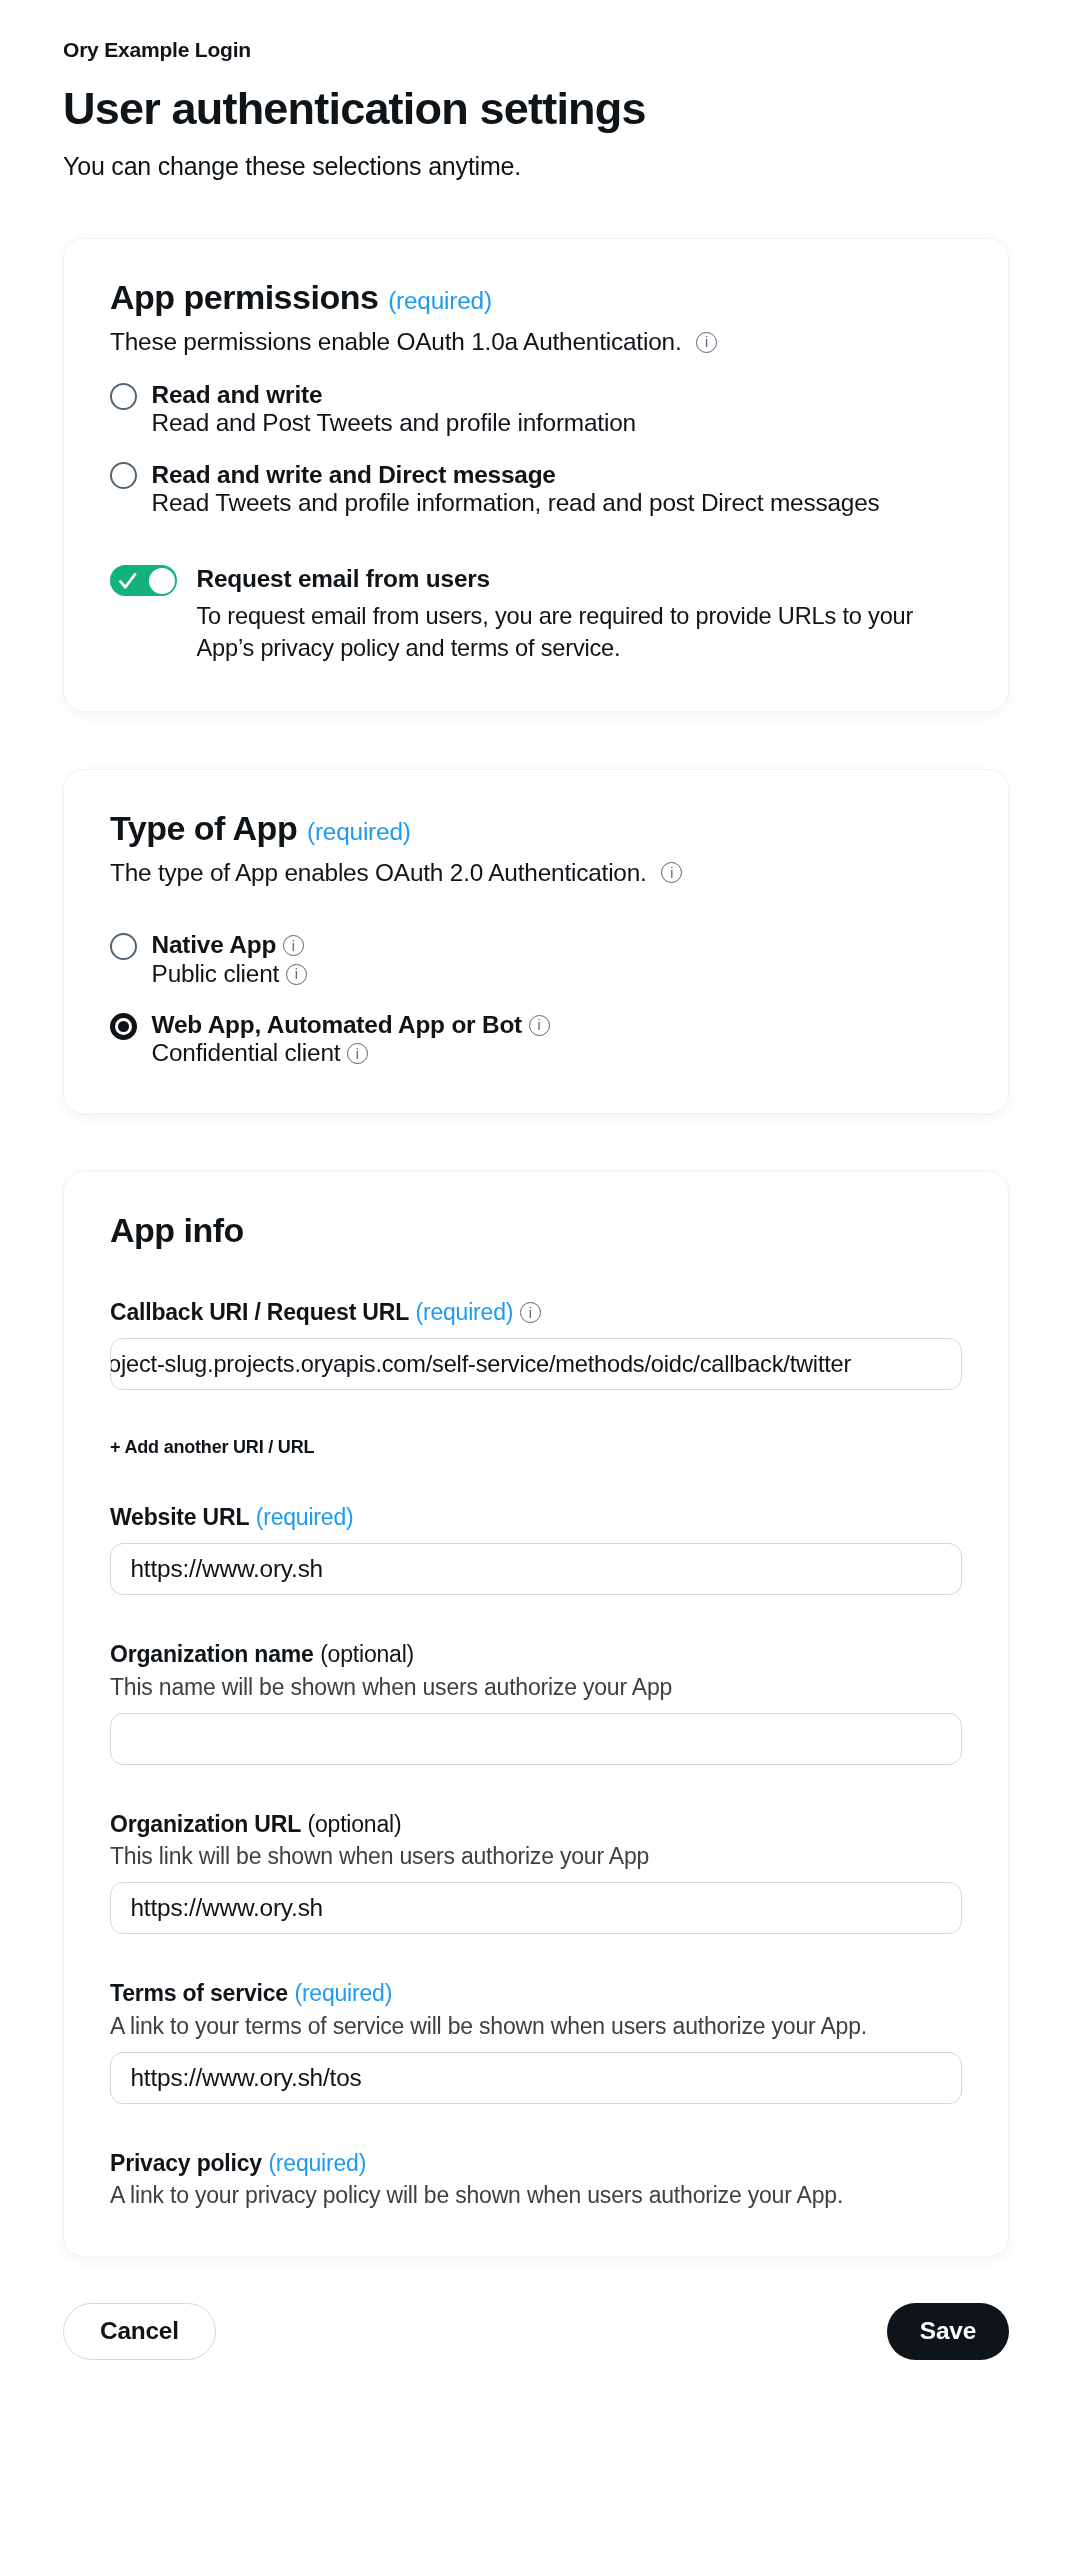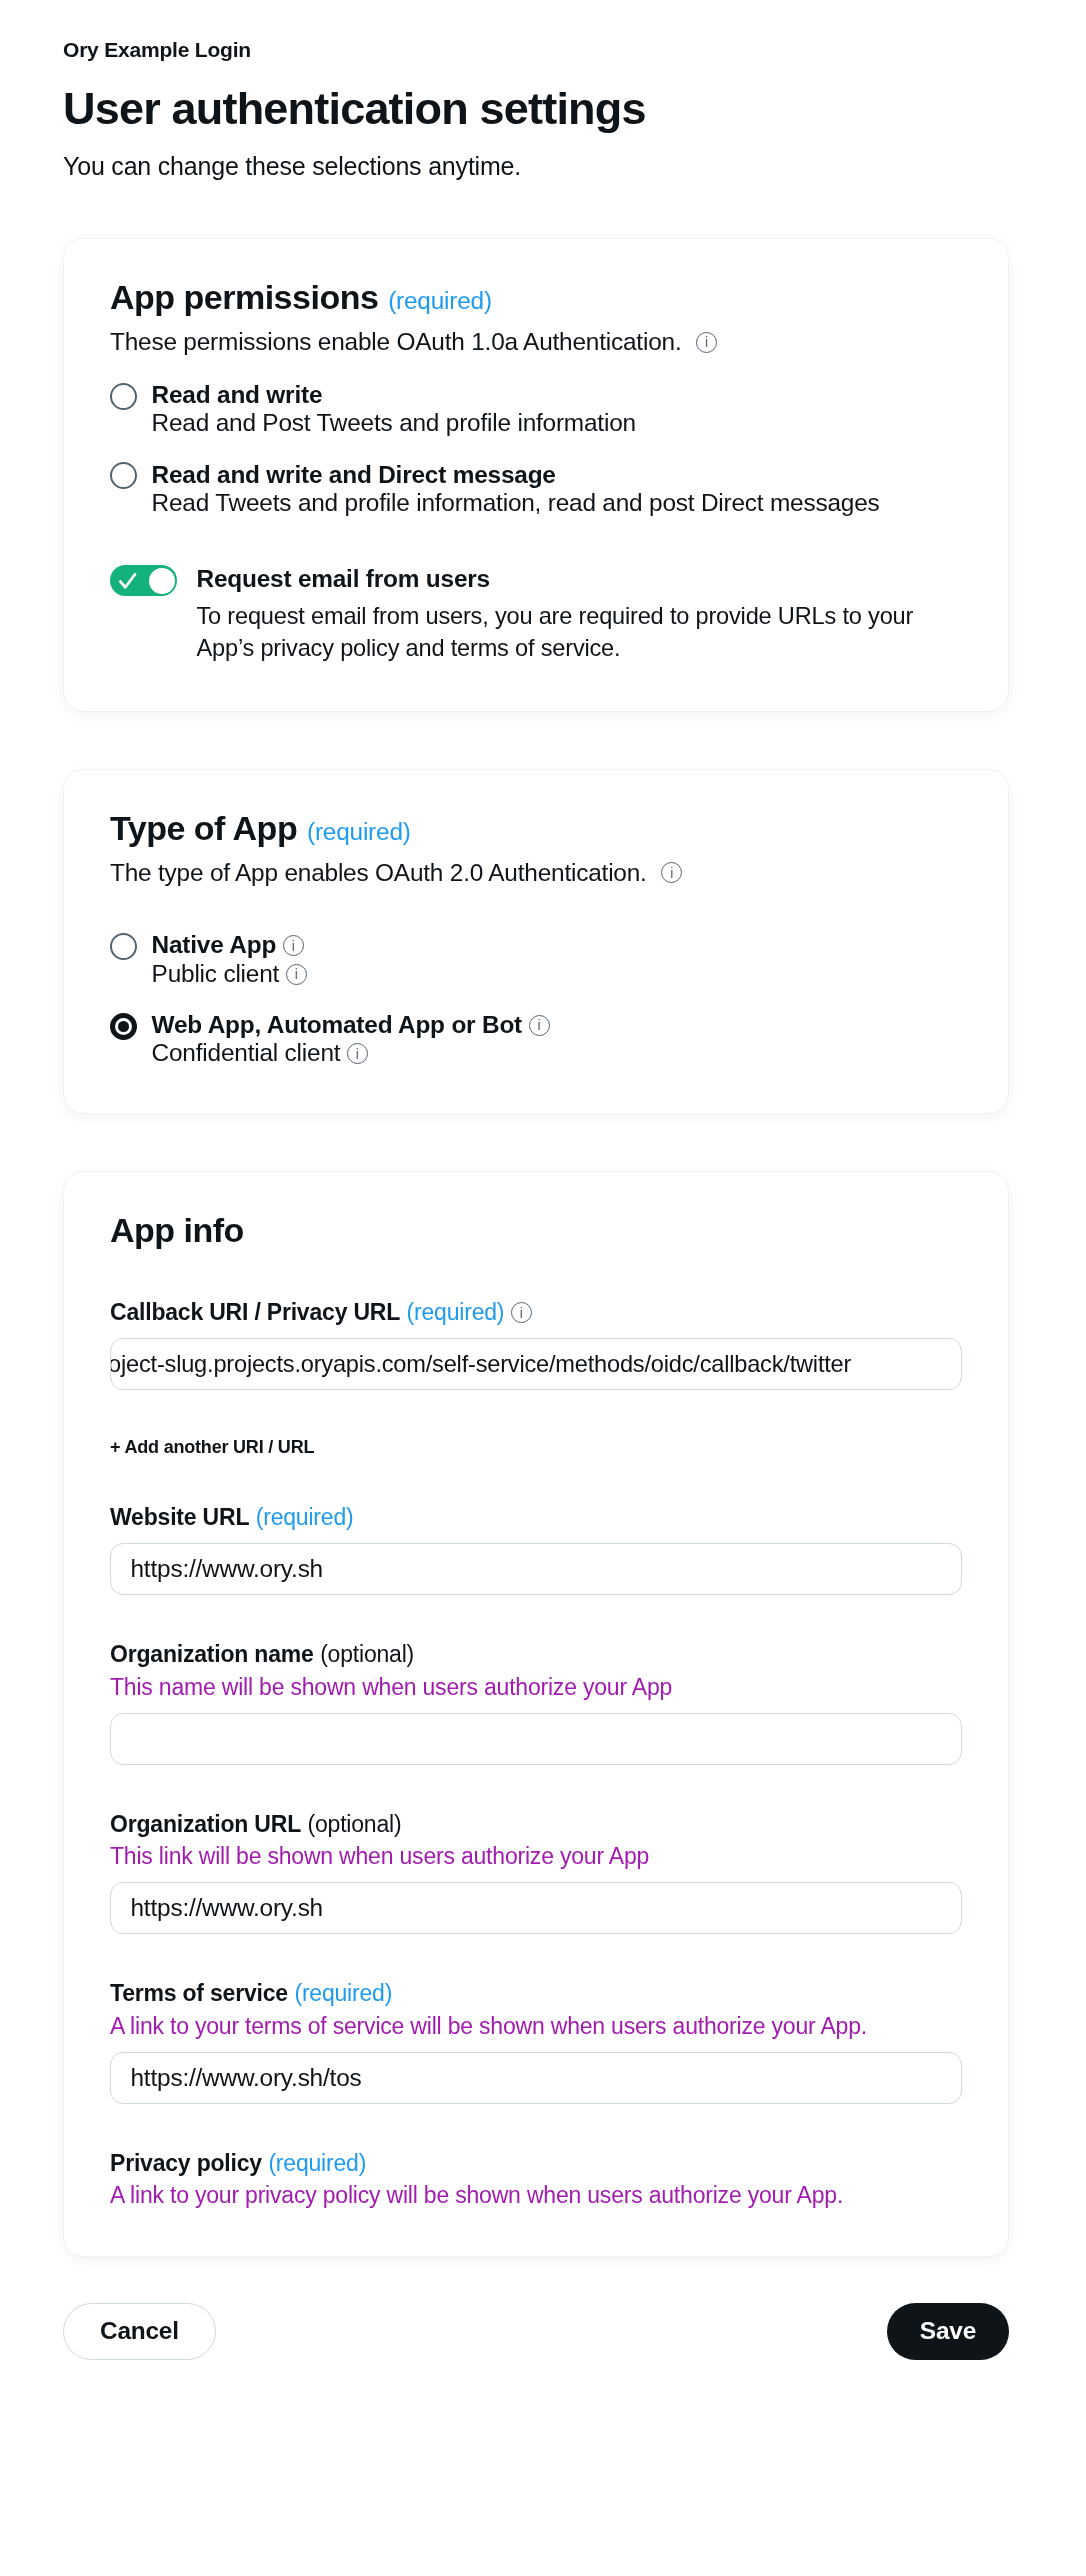--- a/index.html
+++ b/index.html
@@ -84,21 +84,21 @@
   .toggle-label { font-size: 24.4px; font-weight: 700; line-height: 1.2; }
   .toggle-desc { margin-top: 8.1px; font-size: 23.6px; line-height: 1.35; letter-spacing: -0.2px; }
 
   
   .group { margin-top: 46px; }
   .group.callback-group { margin-top: 49px; }
   .f-label-row { display: flex; align-items: center; font-size: 23px; line-height: 1.2; }
   .f-label { font-weight: 700; }
   .f-req { color: #1d9bf0; font-weight: 400; margin-left: 6.5px; }
   .f-opt { color: #0f1419; font-weight: 400; margin-left: 6.5px; }
-  .f-desc { margin-top: 4.9px; font-size: 23px; line-height: 1.2; color: #a21caf; }
+  .f-desc { margin-top: 4.9px; font-size: 23px; line-height: 1.2; color: #404040; }
   .text-input {
     margin-top: 11.4px; width: 100%; height: 52px;
     border: 0.8px solid #cfd9de; border-radius: 13px;
     font-family: "Liberation Sans", "DejaVu Sans", sans-serif;
     font-size: 24.4px; color: #0f1419; padding: 0 19.5px;
     background: #fff; outline: none; letter-spacing: -0.2px;
   }
   .callback-input { position: relative; overflow: hidden; }
   .callback-input .clip-text {
     position: absolute; left: -10.6px; top: 50%; transform: translateY(-50%);
@@ -208,21 +208,21 @@
     </div>
   </section>
 
   <section class="card">
     <div class="card-title-row">
       <span class="card-title">App info</span>
     </div>
 
     <div class="group callback-group">
       <div class="f-label-row">
-        <span class="f-label">Callback URI / Privacy URL</span>
+        <span class="f-label">Callback URI / Request URL</span>
         <span class="f-req">(required)</span>
         <span class="info-icon"></span>
       </div>
       <div class="text-input callback-input">
         <span class="clip-text">roject-slug.projects.oryapis.com/self-service/methods/oidc/callback/twitter</span>
       </div>
     </div>
 
     <button class="add-url">+ Add another URI / URL</button>
 

